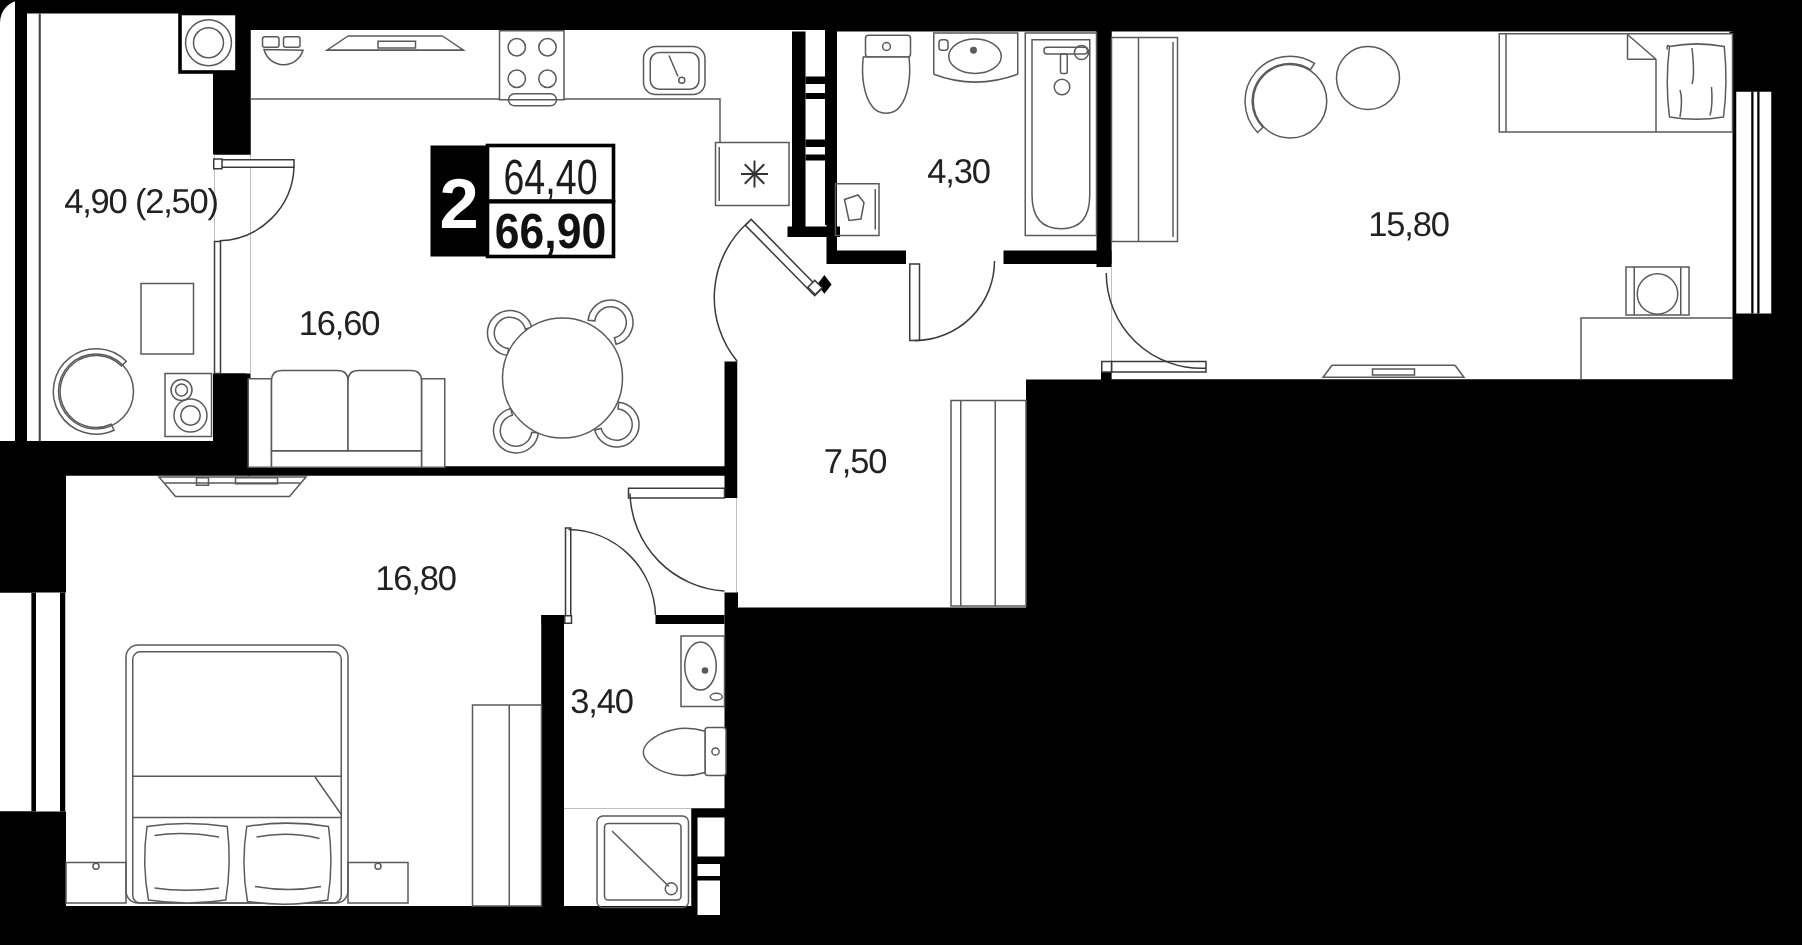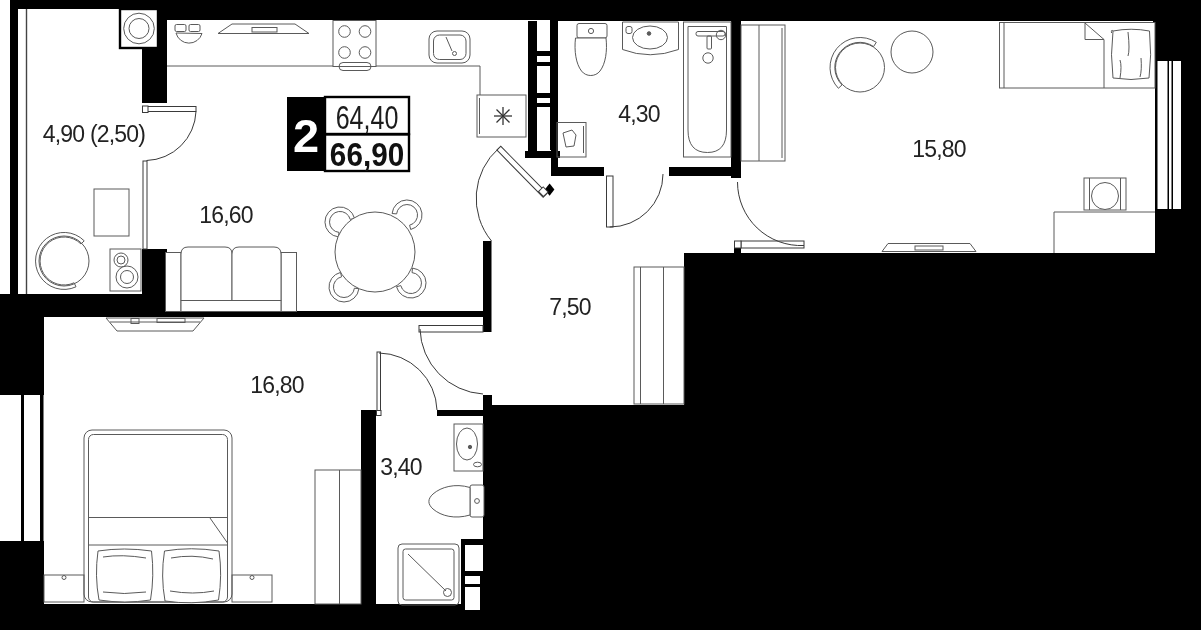--- a/index.html
+++ b/index.html
@@ -1,16 +1,16 @@
 <!DOCTYPE html>
 <html><head>
 <meta charset="utf-8">
 <style>
   html,body{margin:0;padding:0;background:#000;}
-  .wrap{width:1201px;height:630px;position:relative;overflow:hidden;}
+  .wrap{width:1201px;height:630px;position:relative;overflow:hidden;border-radius:15px;}
   svg{display:block;}
   text{font-family:"Liberation Sans", sans-serif;}
 </style>
 </head>
 <body>
 <div class="wrap">
 <svg width="1201" height="630" viewBox="0 0 1201 630" xmlns="http://www.w3.org/2000/svg">
 <rect x="0" y="0" width="1201" height="630" fill="#000"></rect>
 
 <g id="whites" fill="#fff" stroke="none">

